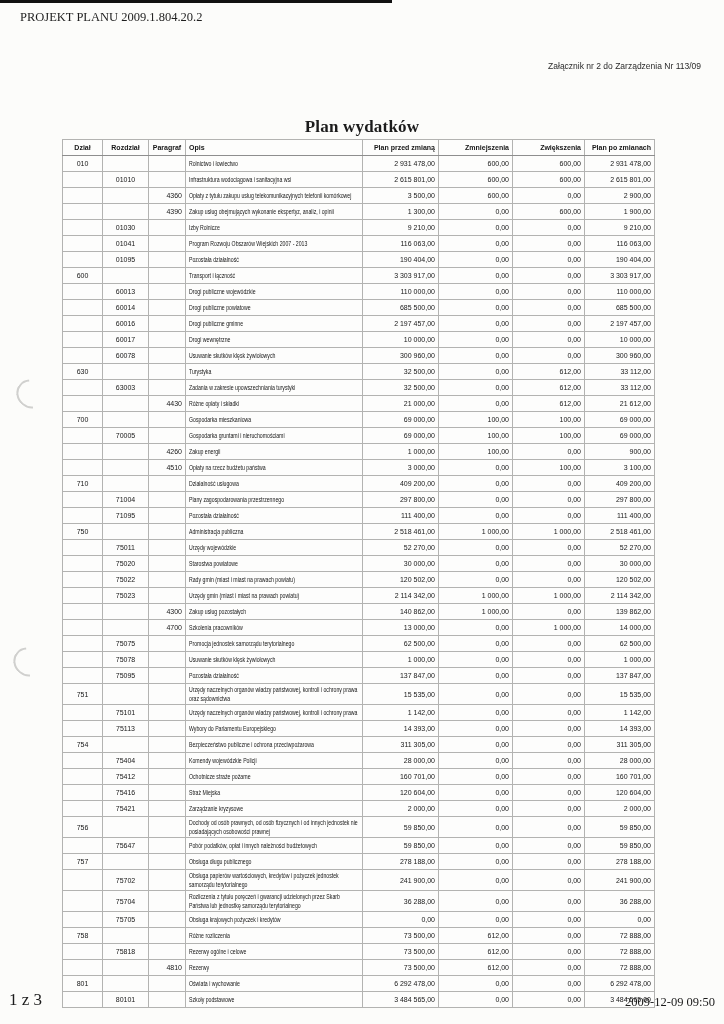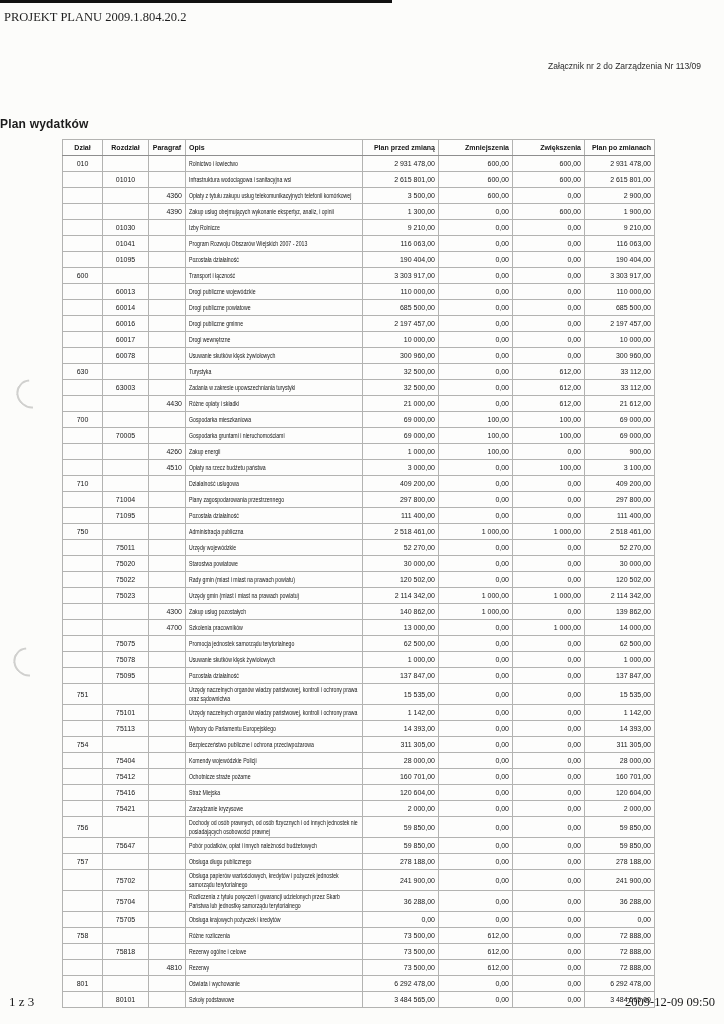--- a/index.html
+++ b/index.html
@@ -4,42 +4,42 @@
 <style>
   html,body{margin:0;padding:0;background:#d8d8d6;}
   .page{position:relative;width:724px;height:1024px;background:#fcfcfa;overflow:hidden;
         font-family:"Liberation Sans",sans-serif;color:#1b1b1b;}
   .scan-strip{position:absolute;top:0;left:0;width:392px;height:3px;background:#111;}
   .punch{position:absolute;width:26px;height:24px;border:2px solid #c6c6c4;border-radius:50%;
          border-top-color:transparent;border-right-color:transparent;transform:rotate(40deg);opacity:.8;}
   .punch1{left:16px;top:380px;}
   .punch2{left:13px;top:648px;}
 
-  .hdr-row{position:absolute;top:10px;left:4px;right:10px;display:flex;justify-content:space-between;
+  .hdr-row{position:absolute;top:10px;left:20px;right:10px;display:flex;justify-content:space-between;
            font-family:"Liberation Serif",serif;font-size:12.5px;color:#1e1e1e;}
   .attachment{position:absolute;top:61px;right:23px;font-size:8.5px;color:#2a2a2a;}
-  .doc-title{position:absolute;top:117px;left:0;width:100%;text-align:left;
-             font-size:12px;font-weight:bold;letter-spacing:.2px;}
+  .doc-title{position:absolute;top:117px;left:0;width:100%;text-align:center;
+             font-size:17px;font-weight:bold;letter-spacing:.2px;font-family:Liberation Serif, serif;}
 
   table.budget{position:absolute;left:62px;top:139px;width:592px;border-collapse:collapse;
                table-layout:fixed;font-size:7px;line-height:9px;color:#161616;}
   table.budget{border:1px solid #8e8e8e;}
   .budget th,.budget td{border:1px solid #b3b3b1;vertical-align:middle;padding:1px 3px;
                         overflow:hidden;background:#fdfdfc;}
   .budget thead th{font-weight:bold;height:13px;border-bottom:1px solid #8e8e8e;}
   .budget tbody td{height:13px;}
   .c-dzial{text-align:center;}
   .c-rozdzial{text-align:center;}
   .c-paragraf{text-align:right;padding-right:2px;}
   .c-opis{text-align:left;}
   .c-plan_przed,.c-zmniejszenia,.c-zwiekszenia,.c-plan_po{text-align:right;padding-right:4px;}
   .opis-inner{display:inline-block;width:135%;transform:scaleX(0.74);transform-origin:0 50%;
               white-space:normal;}
 
-  .footer-left{position:absolute;left:9px;bottom:14px;font-family:"Liberation Serif",serif;font-size:13px;}
+  .footer-left{position:absolute;left:9px;bottom:14px;font-family:"Liberation Serif",serif;font-size:17px;}
   .footer-right{position:absolute;right:9px;bottom:14px;font-family:"Liberation Serif",serif;font-size:12.5px;}
 </style>
 </head>
 <body>
 
 <div class="page">
   <div class="scan-strip"></div>
   <div class="punch punch1"></div>
   <div class="punch punch2"></div>
 

